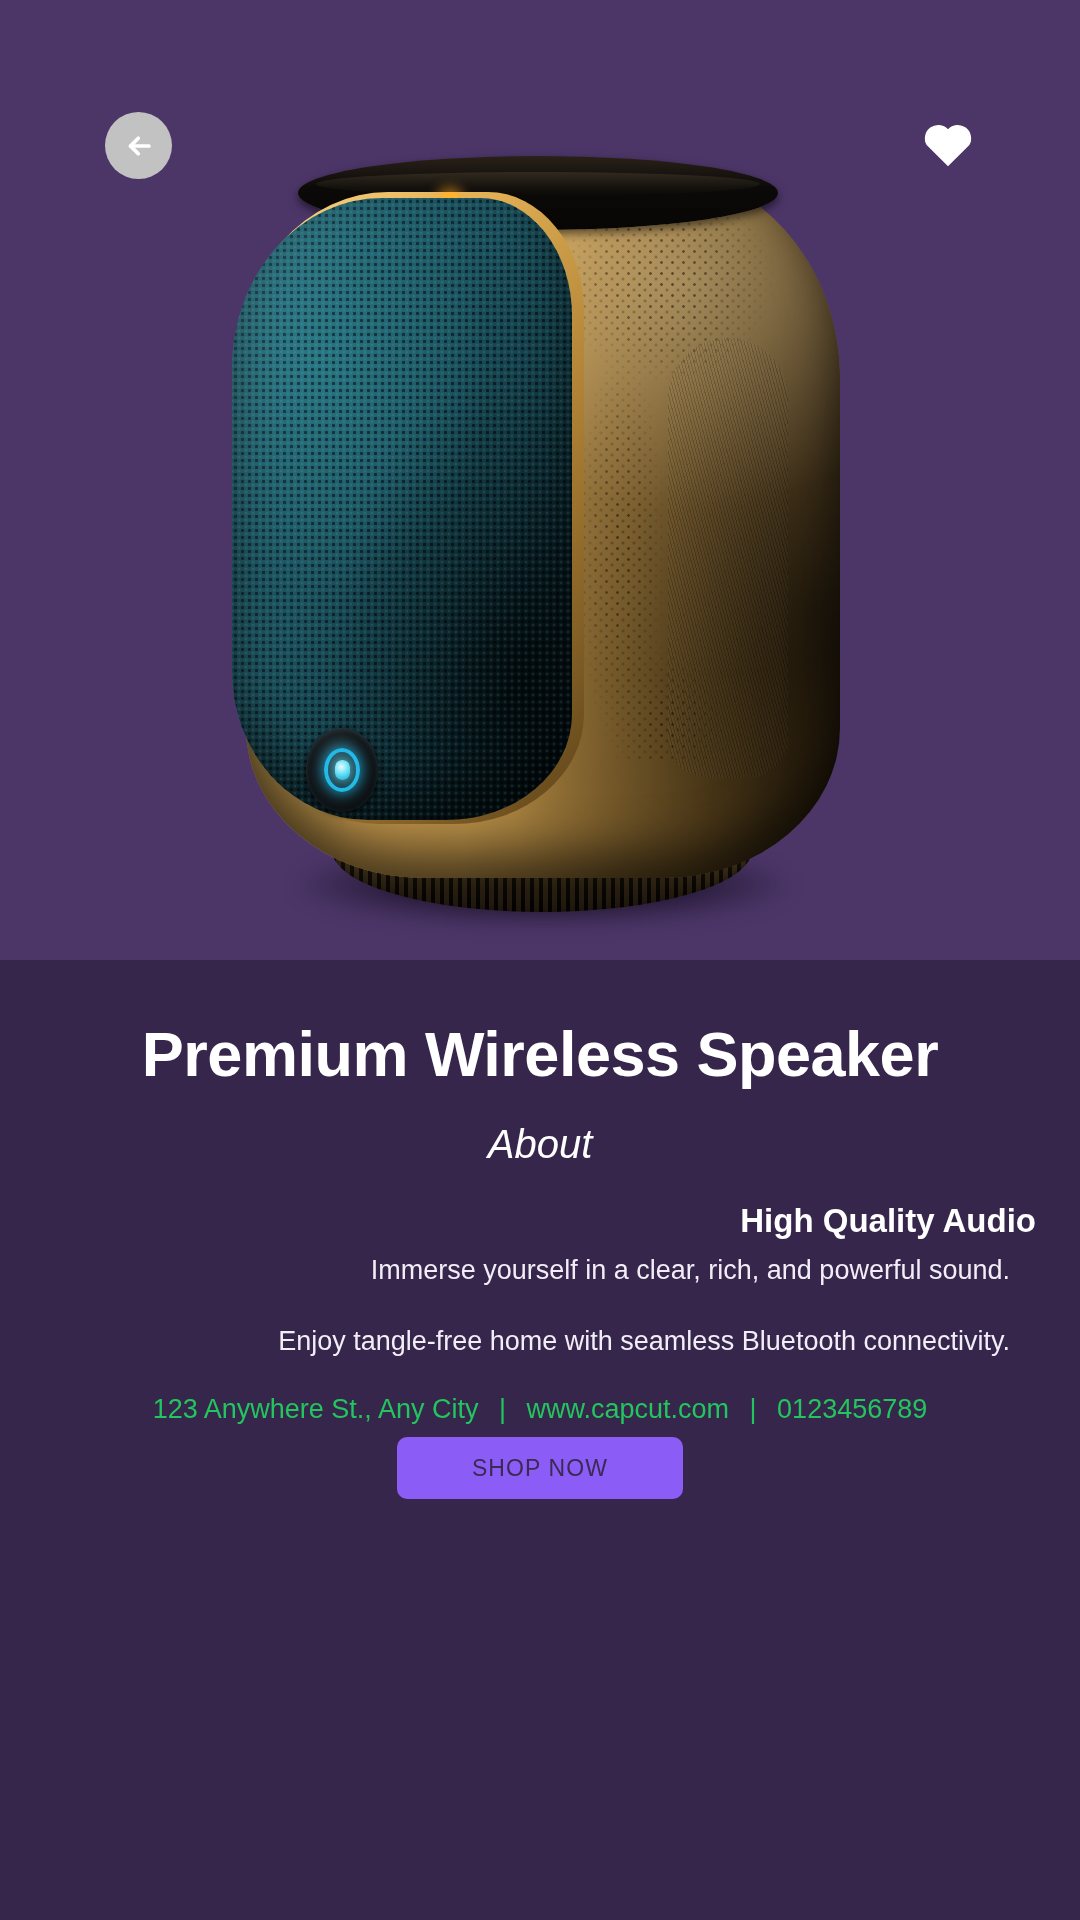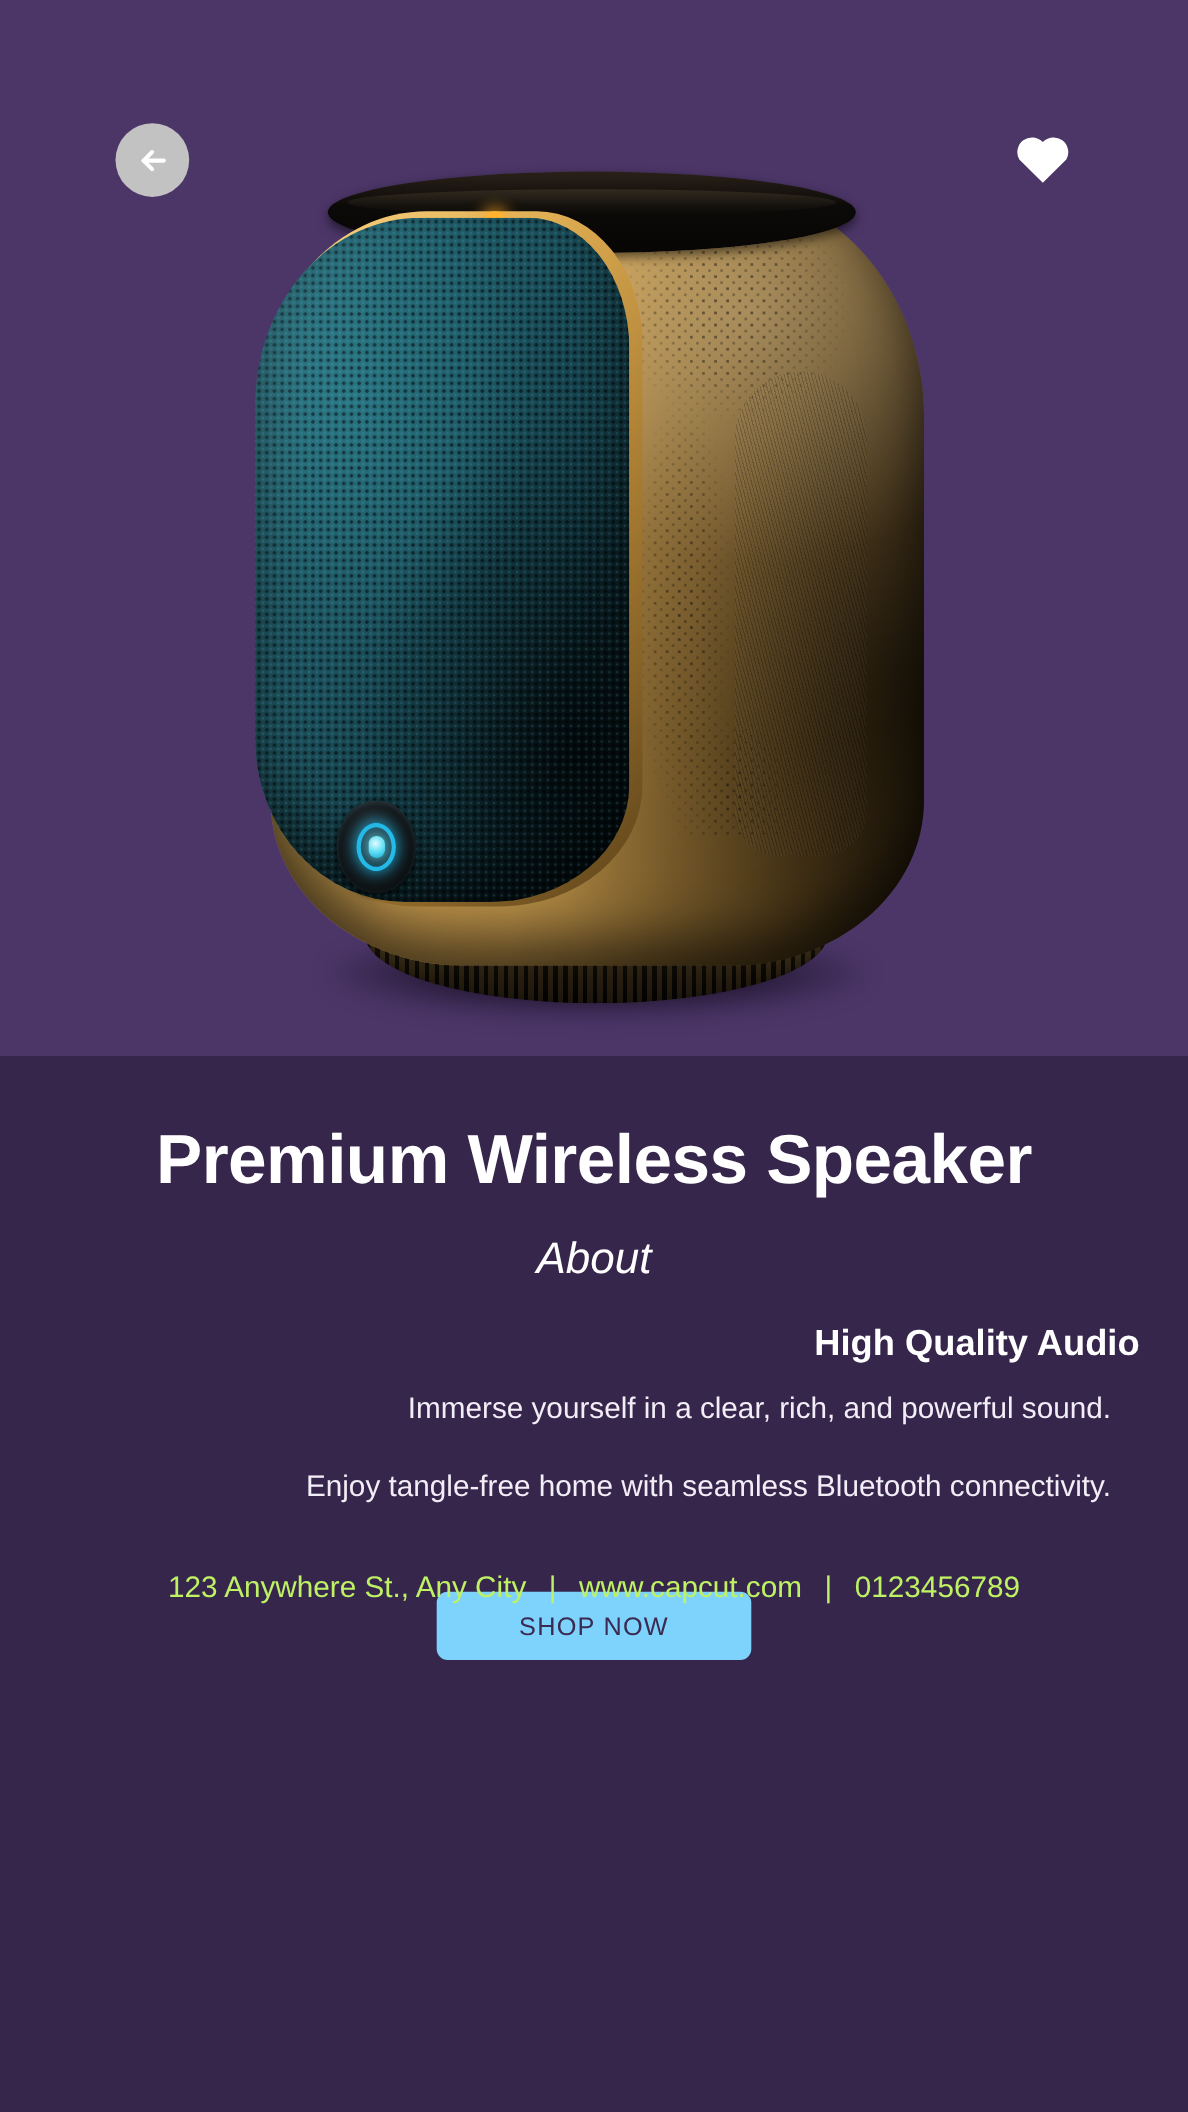--- a/index.html
+++ b/index.html
@@ -253,47 +253,47 @@
     font-size:33px;
     font-weight:bold;
     color:#FFFFFF;
     line-height:1.22;
   }
   .feature-desc {
     font-size:27px;
     font-weight:normal;
     color:#F2EEF7;
     line-height:1.30;
-    margin-top:22px;
+    margin-top:12px;
     padding:0 26px;
   }
   .feature-desc.snug { margin-top:2px; }
 
   .shop-wrap { margin-top:78px; }
   .shop-button {
     display:inline-block;
     width:286px; height:62px;
     line-height:62px;
     border-radius:10px;
-    background:#7dd3fc;
+    background:#8b5cf6;
     color:#3B2A52;
     font-size:23px;
     font-weight:normal;
     letter-spacing:1.1px;
     border:none;
     cursor:pointer;
     font-family:"Liberation Sans", sans-serif;
   }
 
   .footer {
     position:absolute;
     left:0; right:0;
-    bottom:50px;
+    bottom:74px;
     font-size:27px;
-    color:#bef264;
+    color:#22c55e;
     font-weight:normal;
   }
   .footer .sep { padding:0 13px; }
 </style>
 </head>
 <body>
 
 <div class="page">
 
   <div class="hero">

